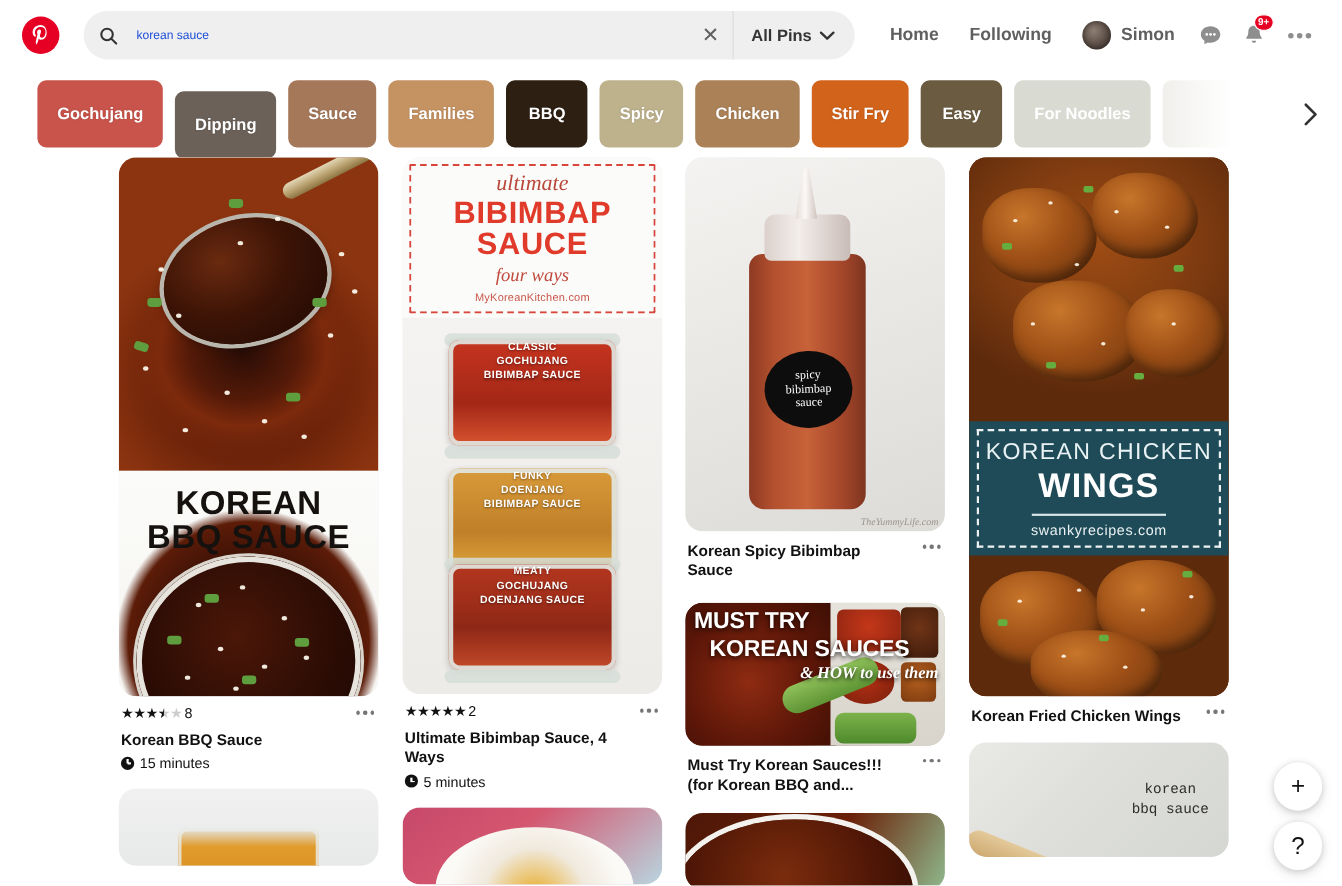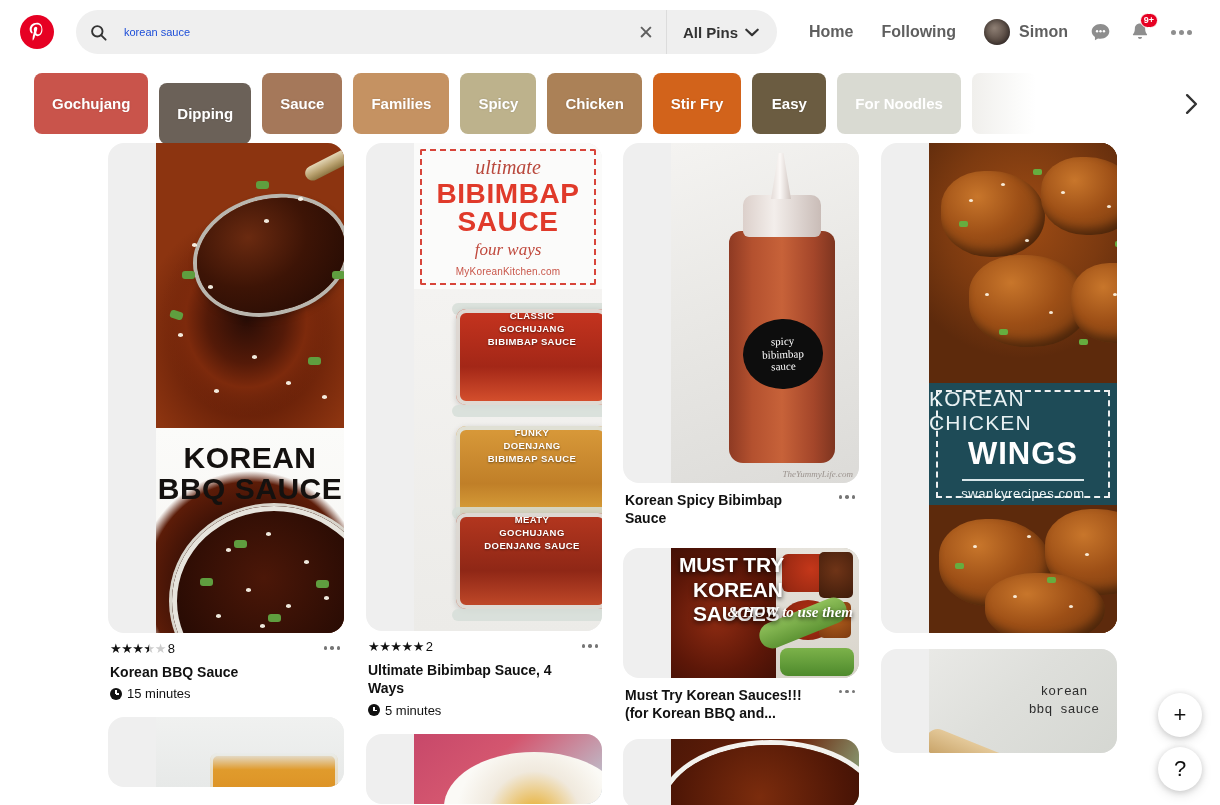--- a/index.html
+++ b/index.html
@@ -165,21 +165,20 @@
     width: 236px;
     top: 0;
   }
   .card { margin-bottom: 16px; cursor: pointer; }
   .card-img {
     width: 236px;
     border-radius: 16px;
     overflow: hidden;
     position: relative;
     background: #efefef;
-    padding-left: 48px;
   }
   .meta { padding: 6px 2px 0 2px; }
   .meta-row {
     display:flex; align-items:center; justify-content:space-between;
     height: 18px;
   }
   .stars { display:flex; align-items:center; gap:0px; font-size: 13px; color:#111; letter-spacing:-0.5px;}
   .star { color:#111; font-size: 13px; line-height:1; }
   .star.empty { color:#cdcdcd; }
   .star.half {
@@ -577,20 +576,23 @@
       <span>Gochujang</span>
     </div>
   <div class="chip" style="background: rgb(107, 97, 88); margin-top: 19px;">
       <span>Dipping</span>
     </div>
   <div class="chip" style="background: rgb(165, 120, 90);">
       <span>Sauce</span>
     </div>
   <div class="chip" style="background: rgb(197, 146, 98);">
       <span>Families</span>
+    </div>
+  <div class="chip" style="background: rgb(45, 31, 18);">
+      <span>BBQ</span>
     </div>
   <div class="chip" style="background: rgb(189, 178, 140);">
       <span>Spicy</span>
     </div>
   <div class="chip" style="background: rgb(171, 129, 87);">
       <span>Chicken</span>
     </div>
   <div class="chip" style="background: rgb(210, 99, 27);">
       <span>Stir Fry</span>
     </div>
@@ -868,20 +870,28 @@
               <span style="left:194px;top:376px;"></span>
           </div>
           <div class="wings-band">
             <div class="wb-1">KOREAN CHICKEN</div>
             <div class="wb-2">WINGS</div>
             <div class="wb-rule"></div>
             <div class="wb-3">swankyrecipes.com</div>
           </div>
         </div>
       </div>
+      <div class="title-inline">
+        <div class="card-title">Korean Fried Chicken Wings</div>
+        <div class="kebab">
+            <i></i>
+            <i></i>
+            <i></i>
+          </div>
+      </div>
     </div>
 
     <div class="card">
       <div class="card-img" style="height:104px;">
         <div class="p-marble">
           <div class="p-spoon"></div>
           <div class="p-marble-txt">
             <div>korean</div>
             <div>bbq sauce</div>
           </div>

